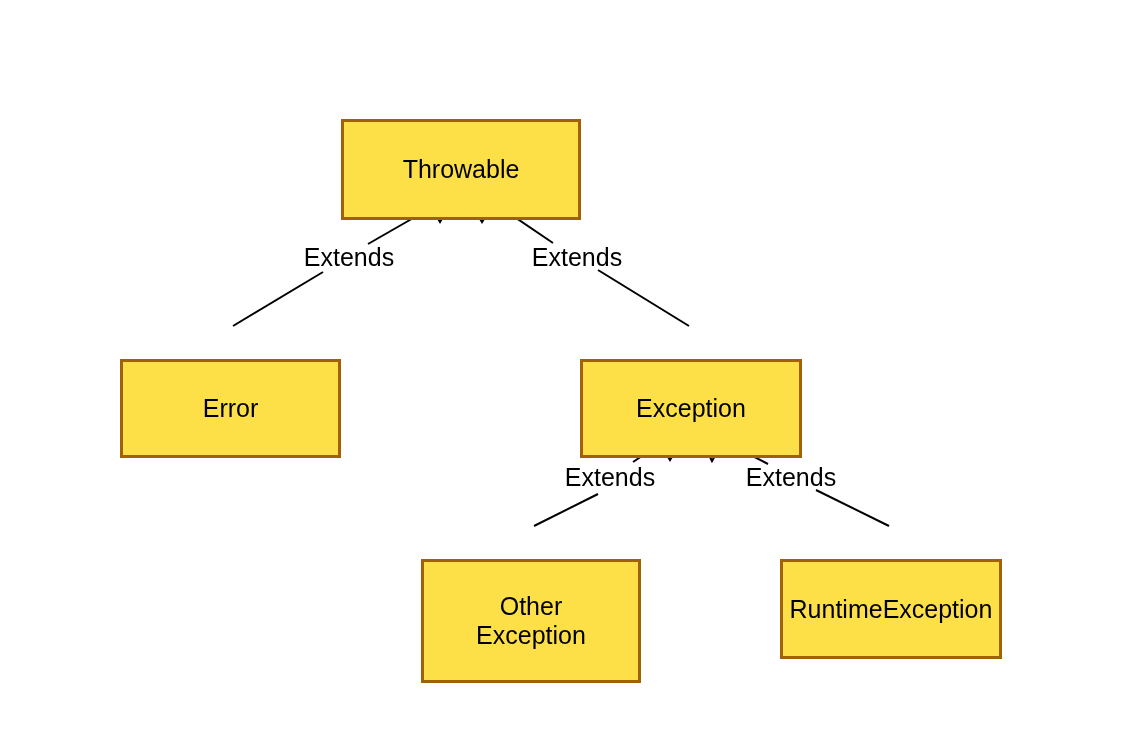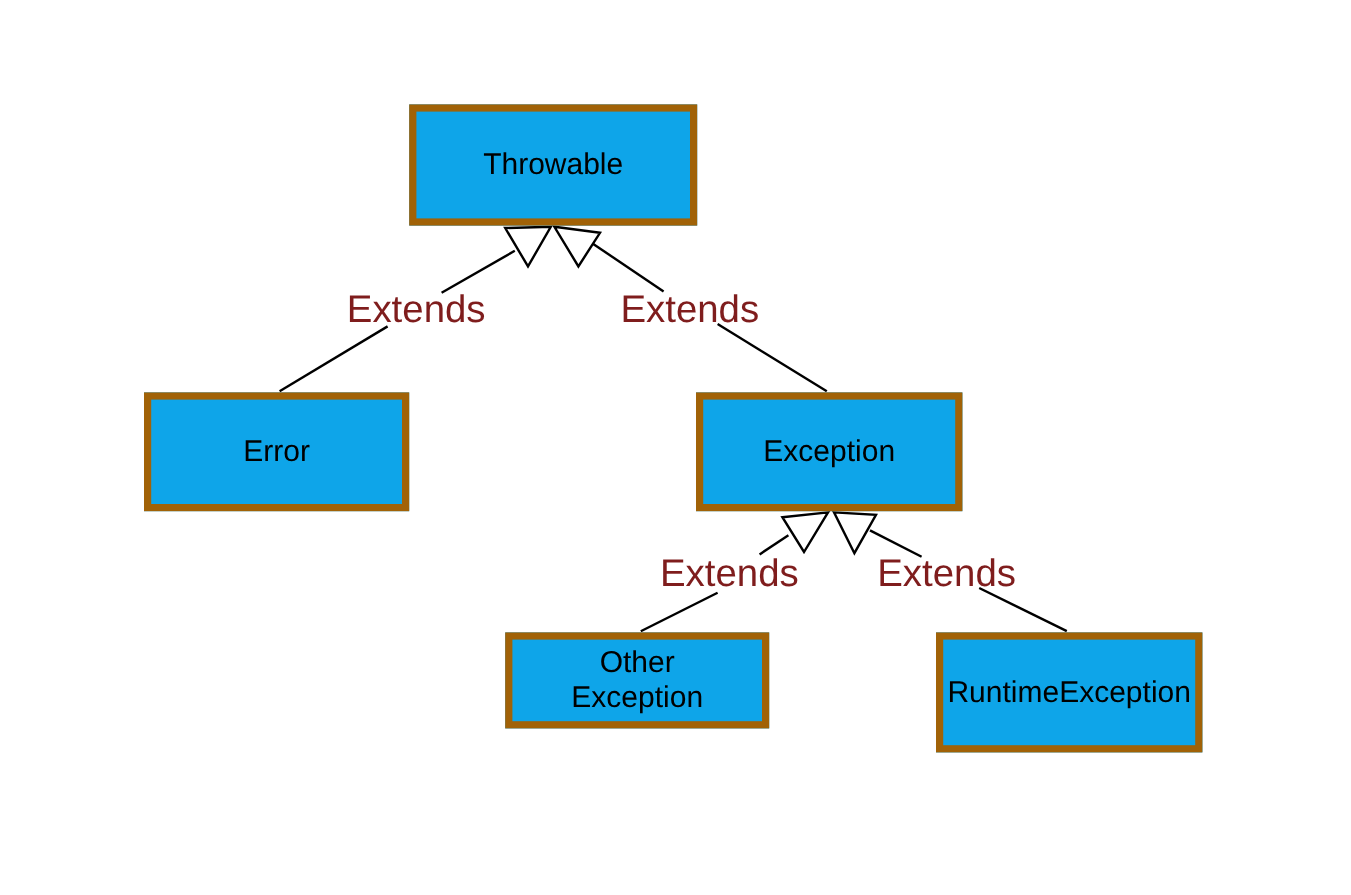--- a/index.html
+++ b/index.html
@@ -18,44 +18,46 @@
   .edge-layer {
     position: absolute;
     left: 0;
     top: 0;
     width: 1126px;
     height: 746px;
   }
   .node {
     position: absolute;
     box-sizing: border-box;
-    border: 6px solid #a16207;
-    background: #0ea5e9;
+    border: 3px solid #a16207;
+    background: #fde047;
     display: flex;
     align-items: center;
     justify-content: center;
+    margin-top: 32px;
   }
   .node-label {
     font-size: 25px;
     line-height: 1.16;
     color: #000000;
     text-align: center;
     white-space: pre-line;
   }
   .edge-label {
     position: absolute;
     width: 120px;
-    font-size: 32px;
+    font-size: 25px;
     line-height: 28px;
-    color: #7f1d1d;
+    color: #000000;
+    text-align: center;
   }
   #node-throwable        { left: 341px; top:  87px; width: 240px; height: 101px; }
   #node-error            { left: 120px; top: 327px; width: 221px; height:  99px; align-items: center; }
   #node-exception        { left: 580px; top: 327px; width: 222px; height:  99px; }
-  #node-other-exception  { left: 421px; top: 527px; width: 220px; height: 80px; }
+  #node-other-exception  { left: 421px; top: 527px; width: 220px; height: 124px; }
   #node-runtime-exception{ left: 780px; top: 527px; width: 222px; height: 100px; }
 
   #edge-label-0 { left: 289px; top: 243px; }
   #edge-label-1 { left: 517px; top: 243px; }
   #edge-label-2 { left: 550px; top: 463px; }
   #edge-label-3 { left: 731px; top: 463px; }
 </style>
 </head>
 <body>
 

